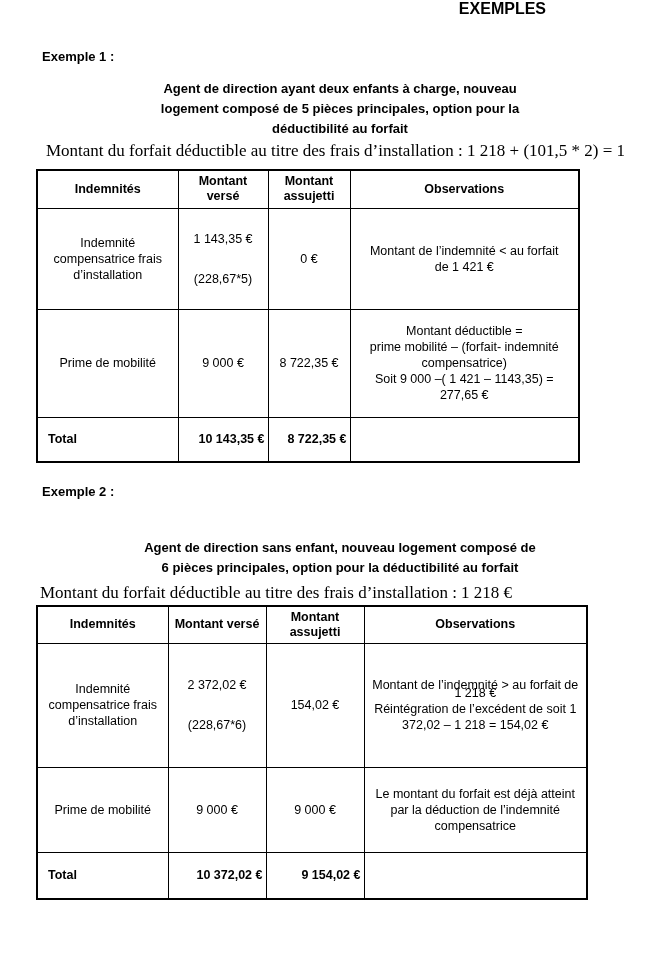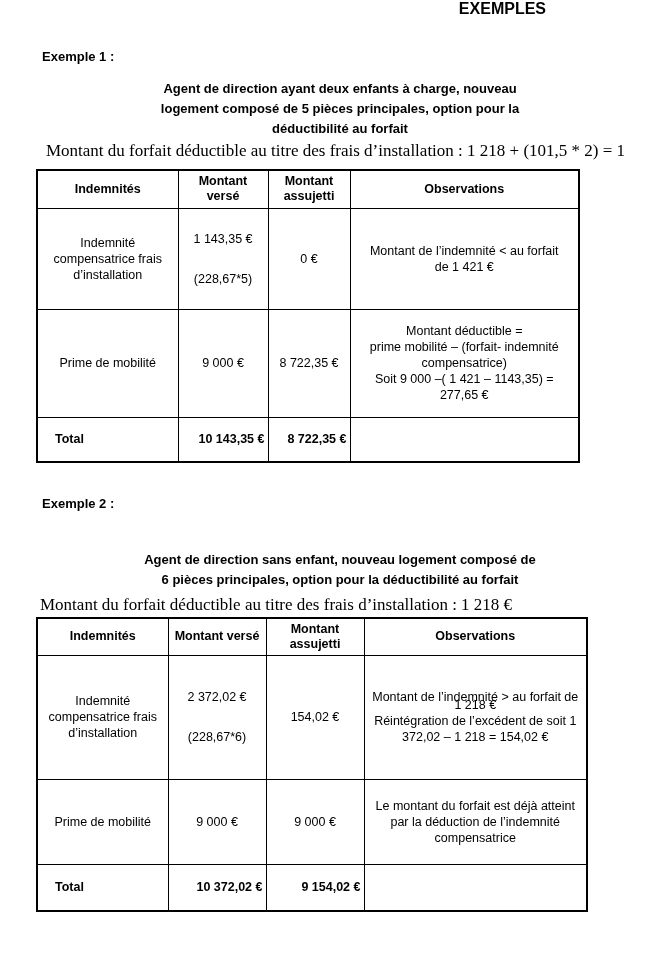--- a/index.html
+++ b/index.html
@@ -20,21 +20,21 @@
     font-weight:bold;
     line-height:18px;
   }
   .example-label {
     margin:0 0 0 42px;
     font-size:13px;
     font-weight:bold;
     line-height:16px;
   }
   .ex1-label { margin-top:31px; }
-  .ex2-label { margin-top:33px; }
+  .ex2-label { margin-top:21px; }
   .example-heading {
     margin:14px 56px 0 80px;
     text-align:center;
     font-size:13px;
     font-weight:bold;
     line-height:20px;
   }
   .ex2-heading { margin-top:38px; }
   .forfait-note {
     margin:4px 20px 0 35px;
@@ -68,21 +68,21 @@
   .t2 col.c1 { width:131px; } .t2 col.c2 { width:98px; } .t2 col.c3 { width:98px; } .t2 col.c4 { width:223px; }
   .t1 tr.hr { height:38px; } .t1 tr.r1 { height:101px; } .t1 tr.r2 { height:108px; } .t1 tr.tot { height:45px; }
   .t2 tr.hr { height:37px; } .t2 tr.r1 { height:124px; } .t2 tr.r2 { height:85px; } .t2 tr.tot { height:47px; }
   .calc-table td p { margin:0; line-height:16px; white-space:pre-line; }
   .amount-cell p.formula { margin-top:24px; }
   .obs-cell p { margin:9px 6px; }
   .obs-cell p.cont { margin-top:-8px; }
   .indemnite-cell { line-height:16px; }
   td.total-label {
     text-align:left;
-    padding-left:17px;
+    padding-left:10px;
     font-weight:bold;
   }
   td.total-amount {
     text-align:right;
     padding-right:3px;
     font-weight:bold;
     margin-left:25px;
   }
 </style>
 </head>

